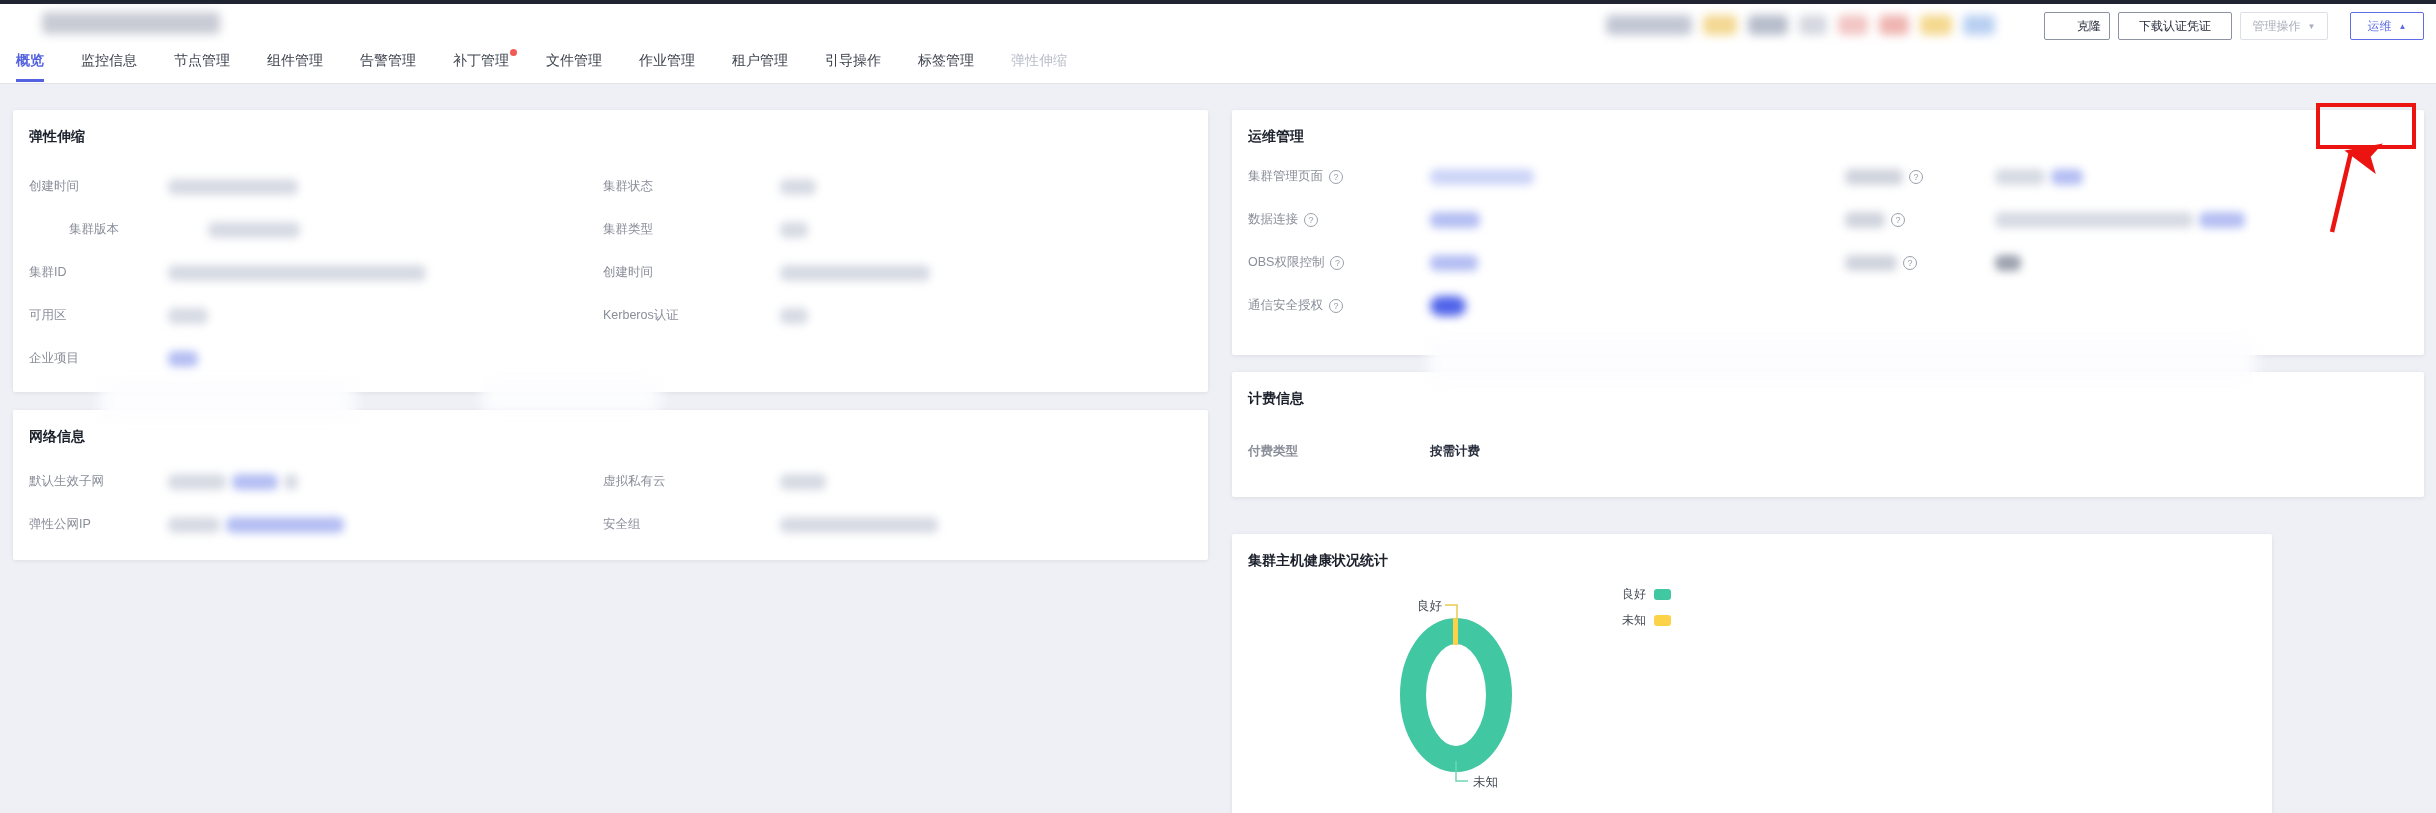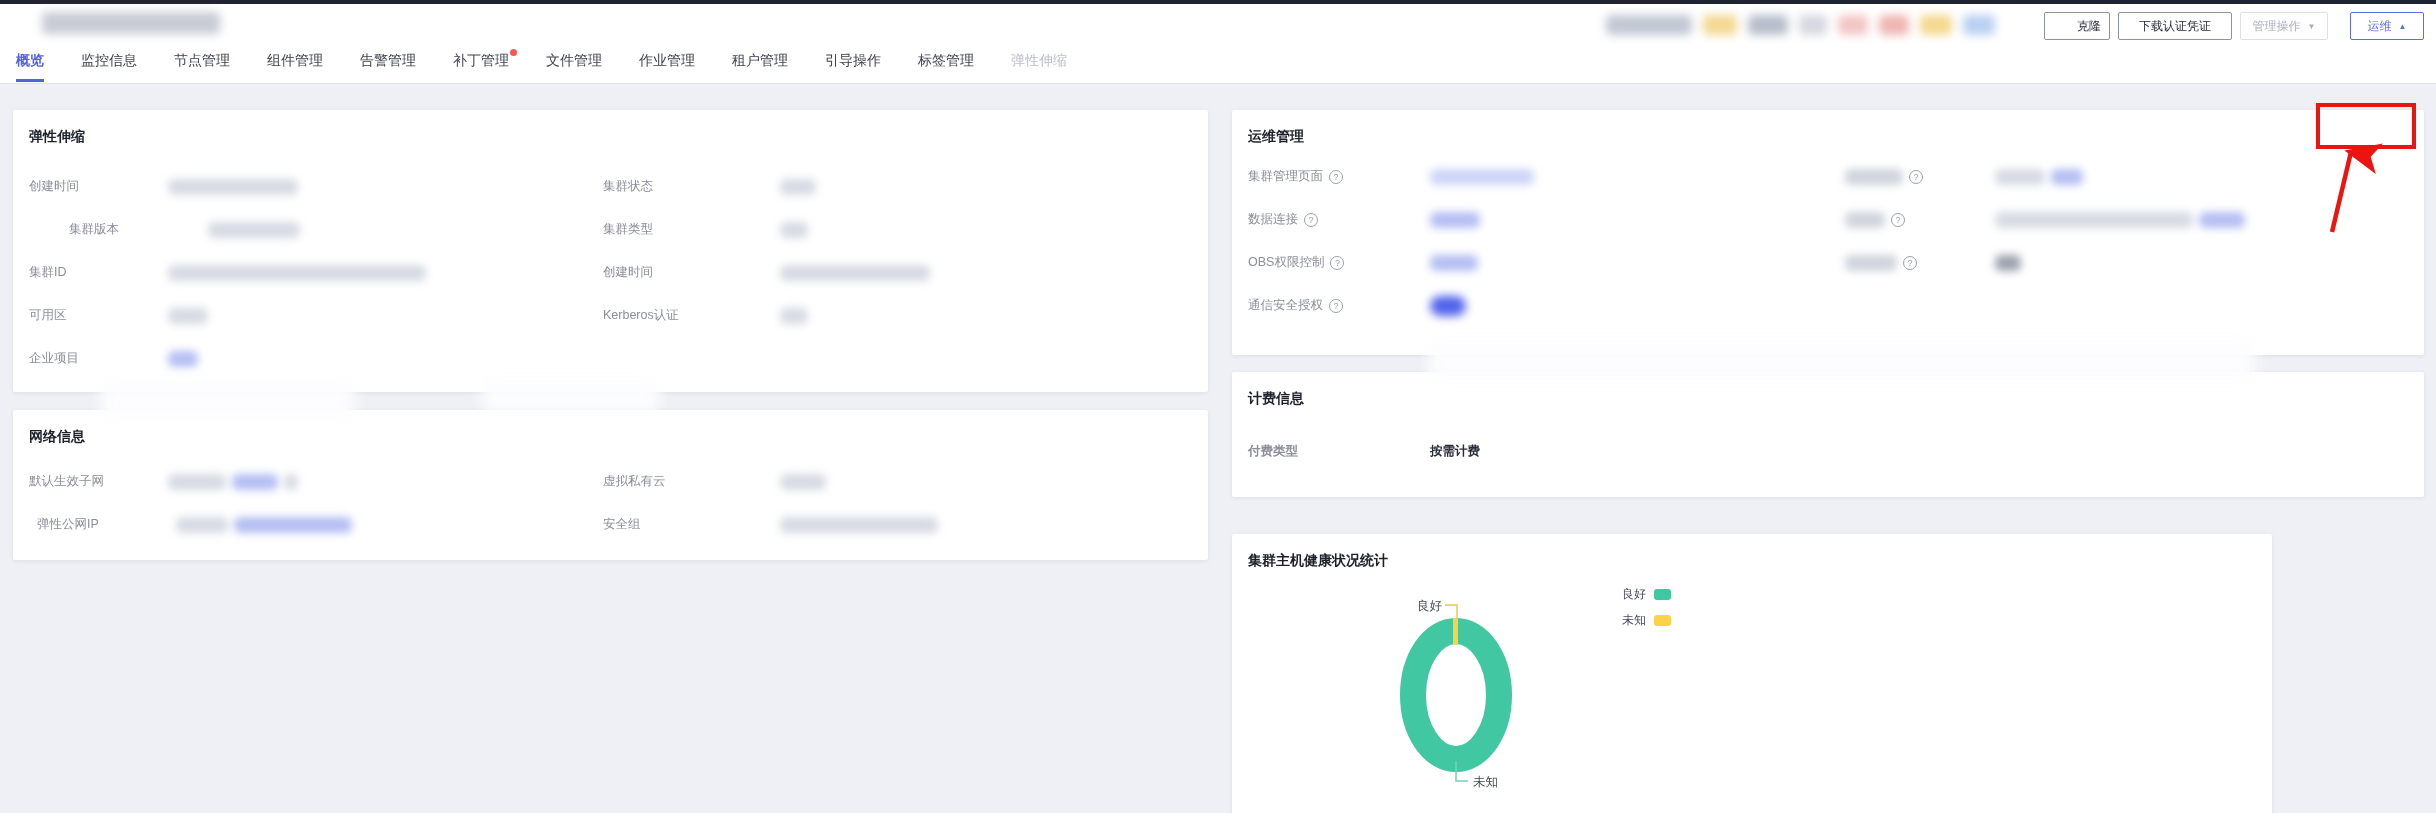--- a/index.html
+++ b/index.html
@@ -170,21 +170,21 @@
     <div class="ptitle">网络信息</div>
     <div class="fields" style="left:0;top:0;">
         <div class="frow" style="left: 16px; top: 50px; width: 560px;">
           <span class="flabel">默认生效子网</span>
           <span class="fvalue" style="left: 139px;">
             <span class="rp gray" style="width: 58px;"></span>
             <span class="rp blue" style="width: 46px;"></span>
             <span class="rp gray" style="width: 14px;"></span>
           </span>
         </div>
-        <div class="frow" style="left: 16px; top: 93px; width: 560px; margin-left: 8px;">
+        <div class="frow" style="left: 16px; top: 93px; width: 560px;">
           <span class="flabel">弹性公网IP</span>
           <span class="fvalue" style="left: 139px;">
             <span class="rp gray" style="width: 52px;"></span>
             <span class="rp blue" style="width: 118px;"></span>
           </span>
         </div>
       </div>
     <div class="fields" style="left:0;top:0;">
         <div class="frow" style="left: 590px; top: 50px; width: 560px;">
           <span class="flabel">虚拟私有云</span>

